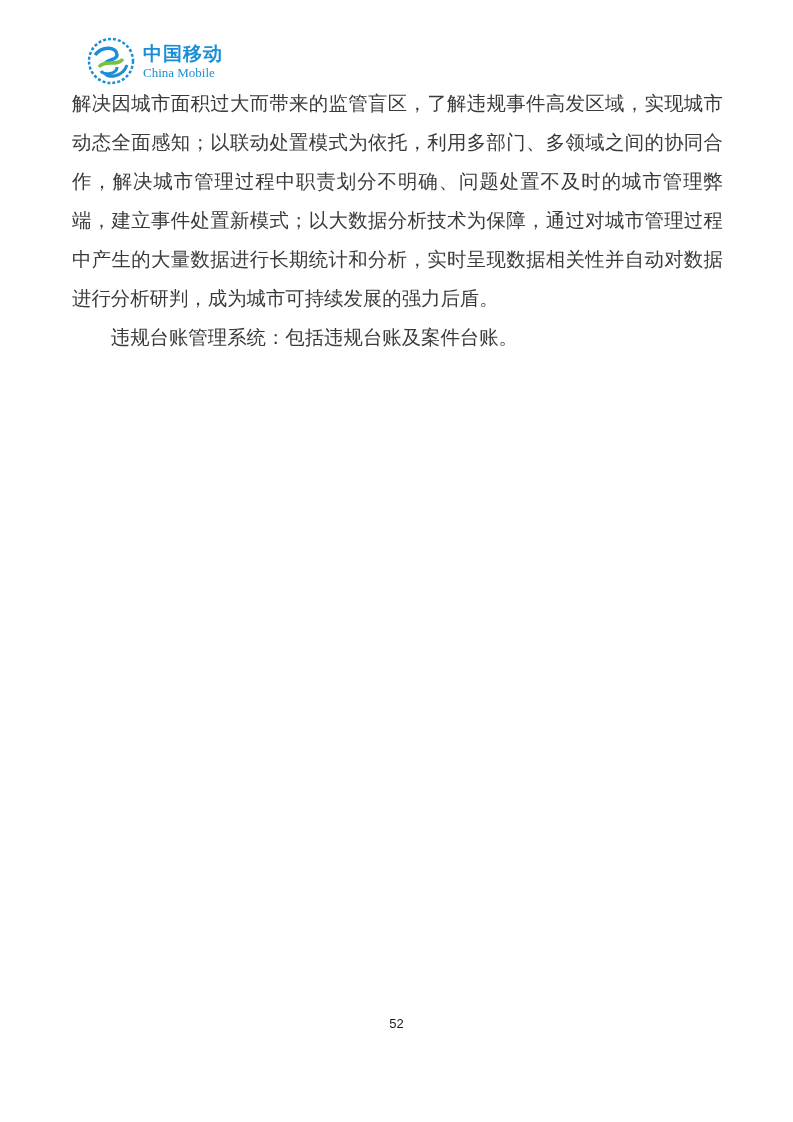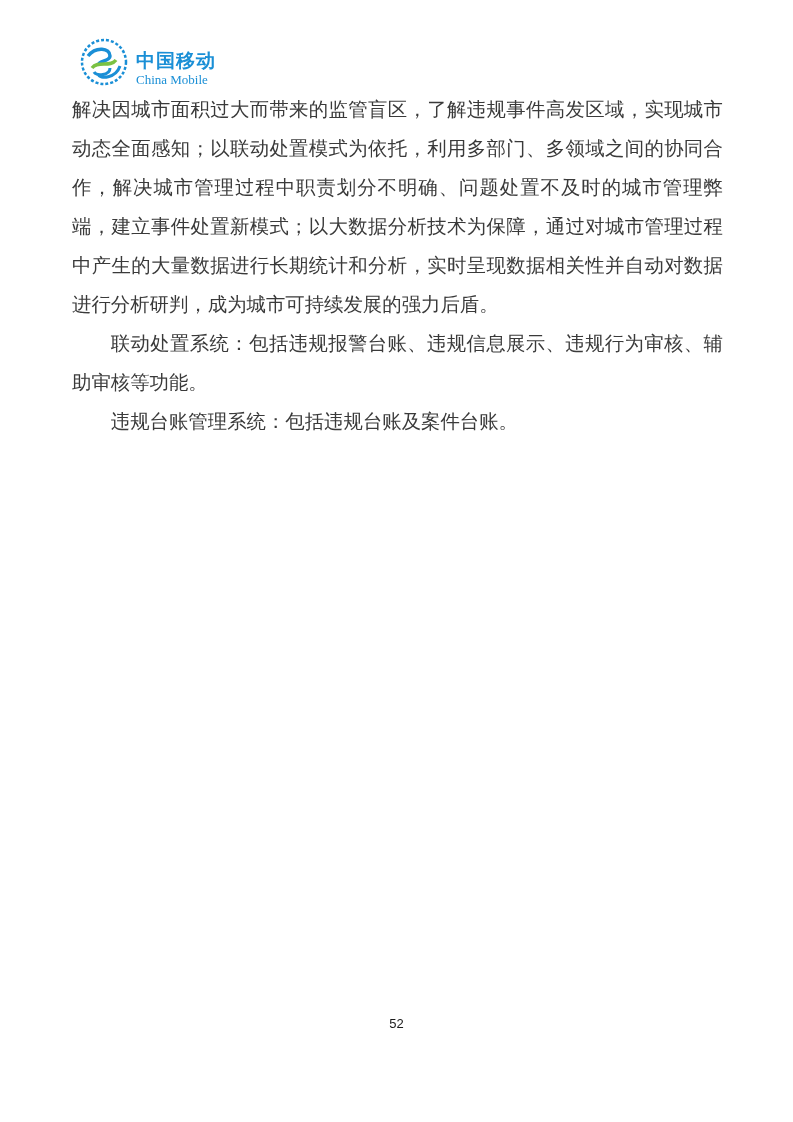--- a/index.html
+++ b/index.html
@@ -1,23 +1,23 @@
 <!DOCTYPE html>
 <html><head>
 <meta charset="utf-8">
 <style>
   html, body { margin: 0; padding: 0; background: #ffffff; }
   body { width: 793px; height: 1122px; position: relative; overflow: hidden;
          font-family: "DejaVu Sans", "Liberation Sans", sans-serif; color: #3a3a3a; }
-  .header { position: absolute; left: 80px; top: 36px; height: 50px; display: flex; align-items: flex-end; }
+  .header { position: absolute; left: 87px; top: 36px; height: 50px; display: flex; align-items: center; }
   .logo-mark { width: 48px; height: 48px; }
   .brand { margin-left: 8px; display: flex; flex-direction: column; line-height: 1; }
   .brand-cn { font-size: 19px; font-weight: bold; color: #1a8fd6; letter-spacing: 1px; }
   .brand-en { font-size: 13px; color: #1a8fd6; margin-top: 3px; font-family: Liberation Serif, serif; }
-  .content { position: absolute; left: 72px; top: 90px; width: 651px; }
+  .content { position: absolute; left: 72px; top: 84px; width: 651px; }
   p { margin: 0; font-size: 19.4px; line-height: 39px; text-align: justify; text-justify: inter-ideograph; }
   p.indent { text-indent: 2em; }
   .heading { margin-top: 18px; margin-bottom: 38px; font-size: 20px; font-weight: bold; color: #1585d0; line-height: 28px; }
   .heading .num { margin-right: 10px; }
   .page-num { position: absolute; left: 0; width: 793px; top: 1016px; text-align: center; font-size: 13px; color: #1a1a1a; font-family: "Liberation Sans", sans-serif; }
 </style>
 </head>
 <body>
 
 <div class="header">
@@ -30,17 +30,16 @@
   <div class="brand">
     <span class="brand-cn">中国移动</span>
     <span class="brand-en">China Mobile</span>
   </div>
 </div>
 
 <div class="content">
   <p>解决因城市面积过大而带来的监管盲区，了解违规事件高发区域，实现城市动态全面感知；以联动处置模式为依托，利用多部门、多领域之间的协同合作，解决城市管理过程中职责划分不明确、问题处置不及时的城市管理弊端，建立事件处置新模式；以大数据分析技术为保障，通过对城市管理过程中产生的大量数据进行长期统计和分析，实时呈现数据相关性并自动对数据进行分析研判，成为城市可持续发展的强力后盾。</p>
 
 
-  <p class="indent">联动处置系统：包括违规报警台账、违规信息展示、违规行为审核、辅助审核等功能。</p>
   <p class="indent">违规台账管理系统：包括违规台账及案件台账。</p>
 </div>
 
 <div class="page-num">52</div>
 
 </body></html>

